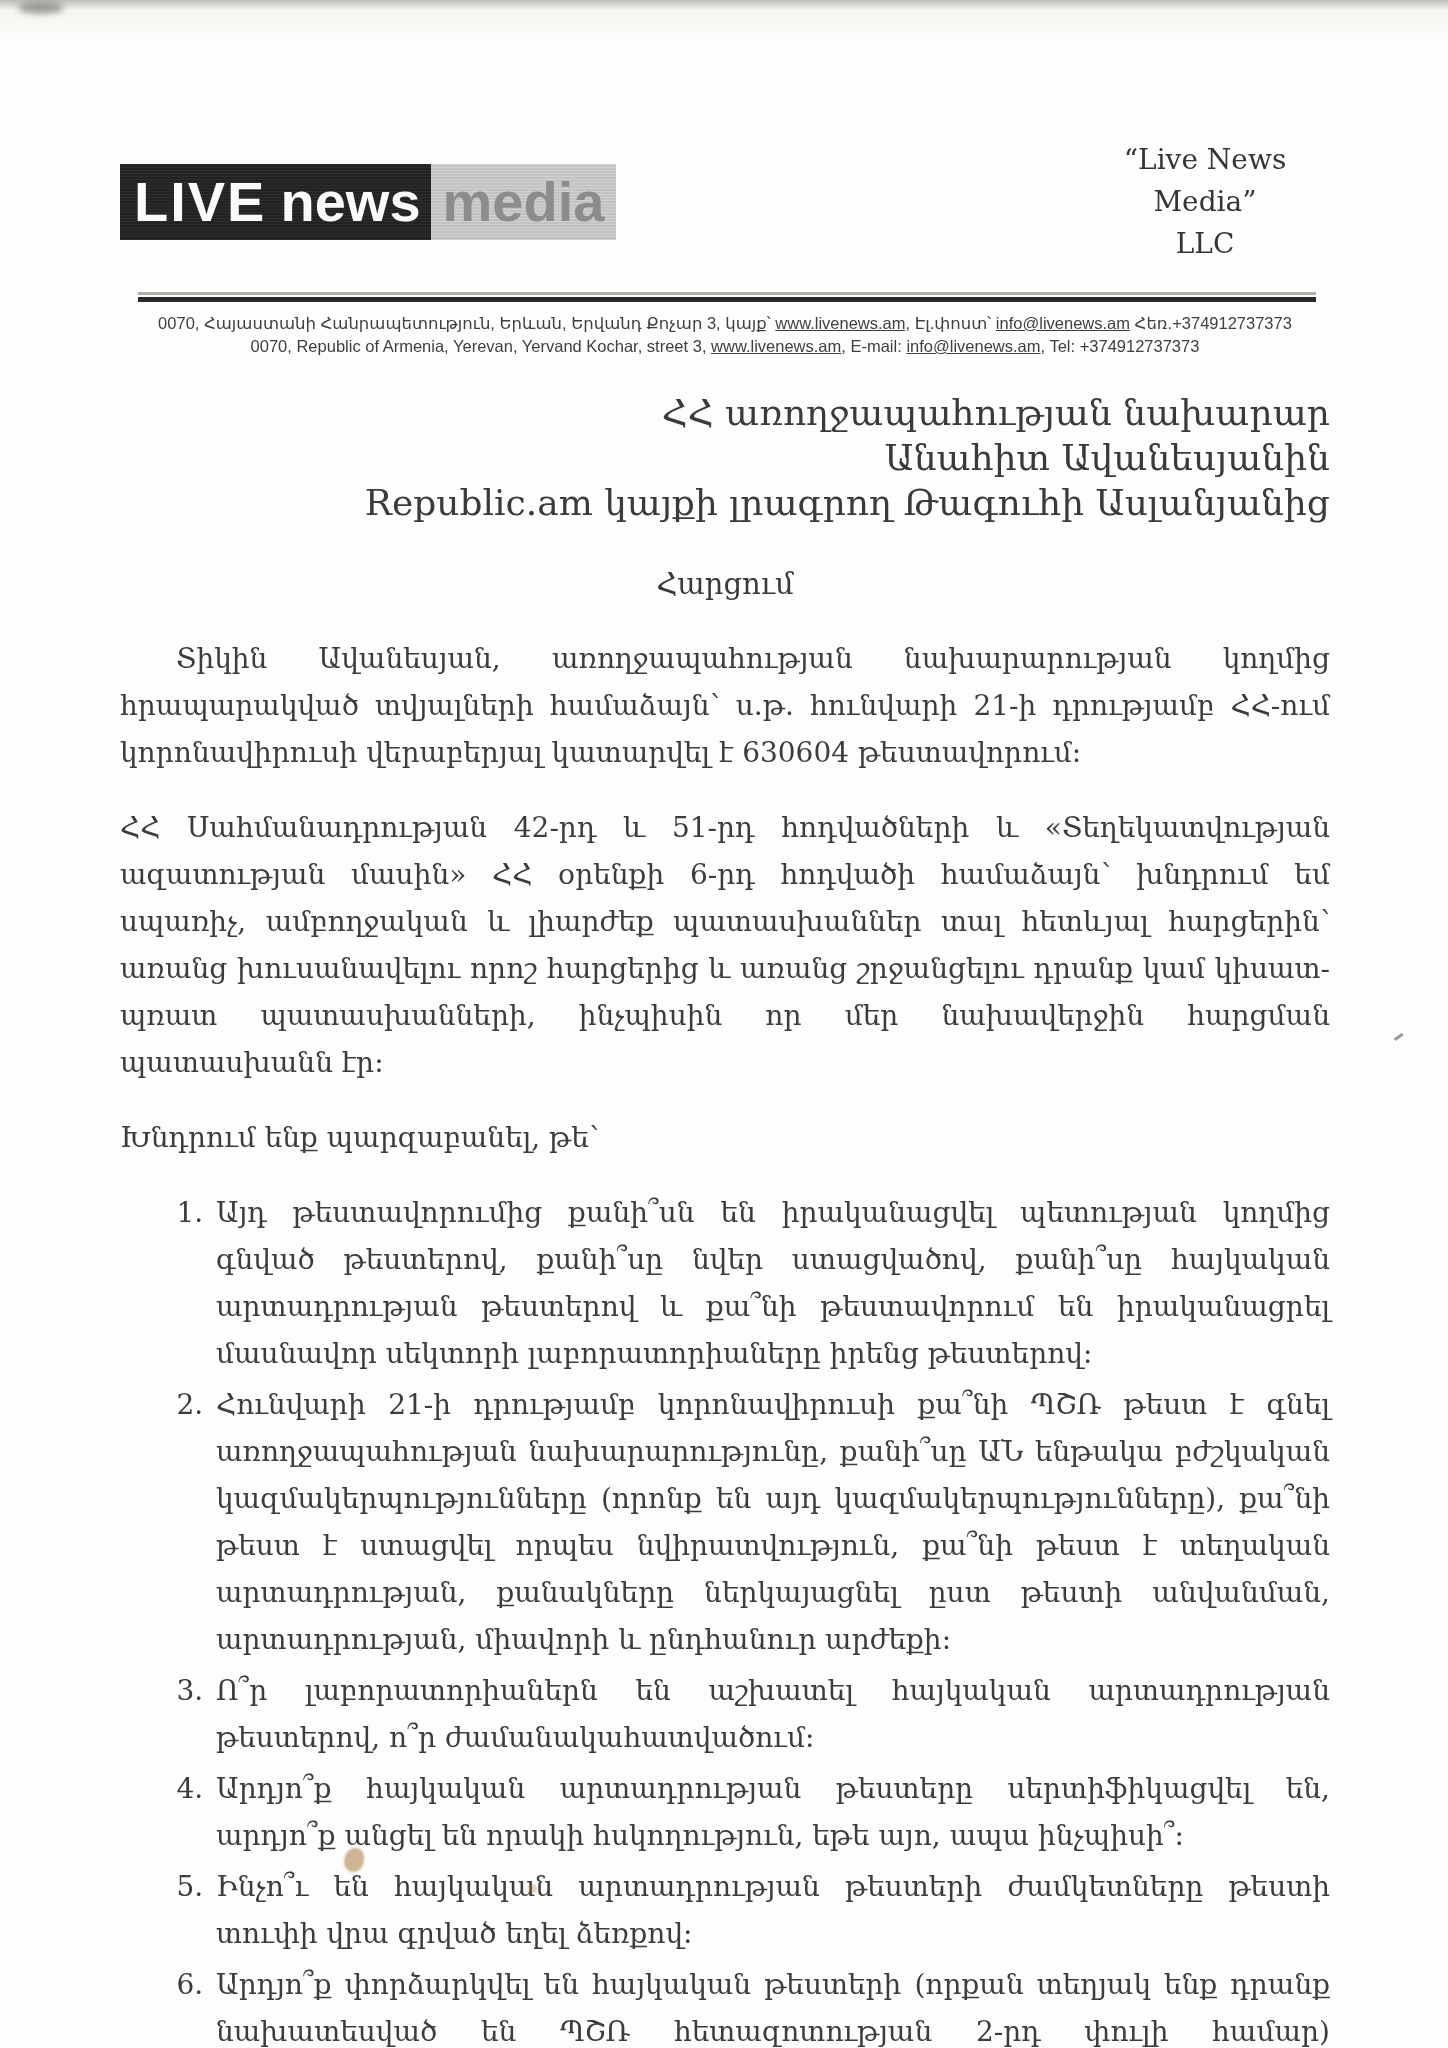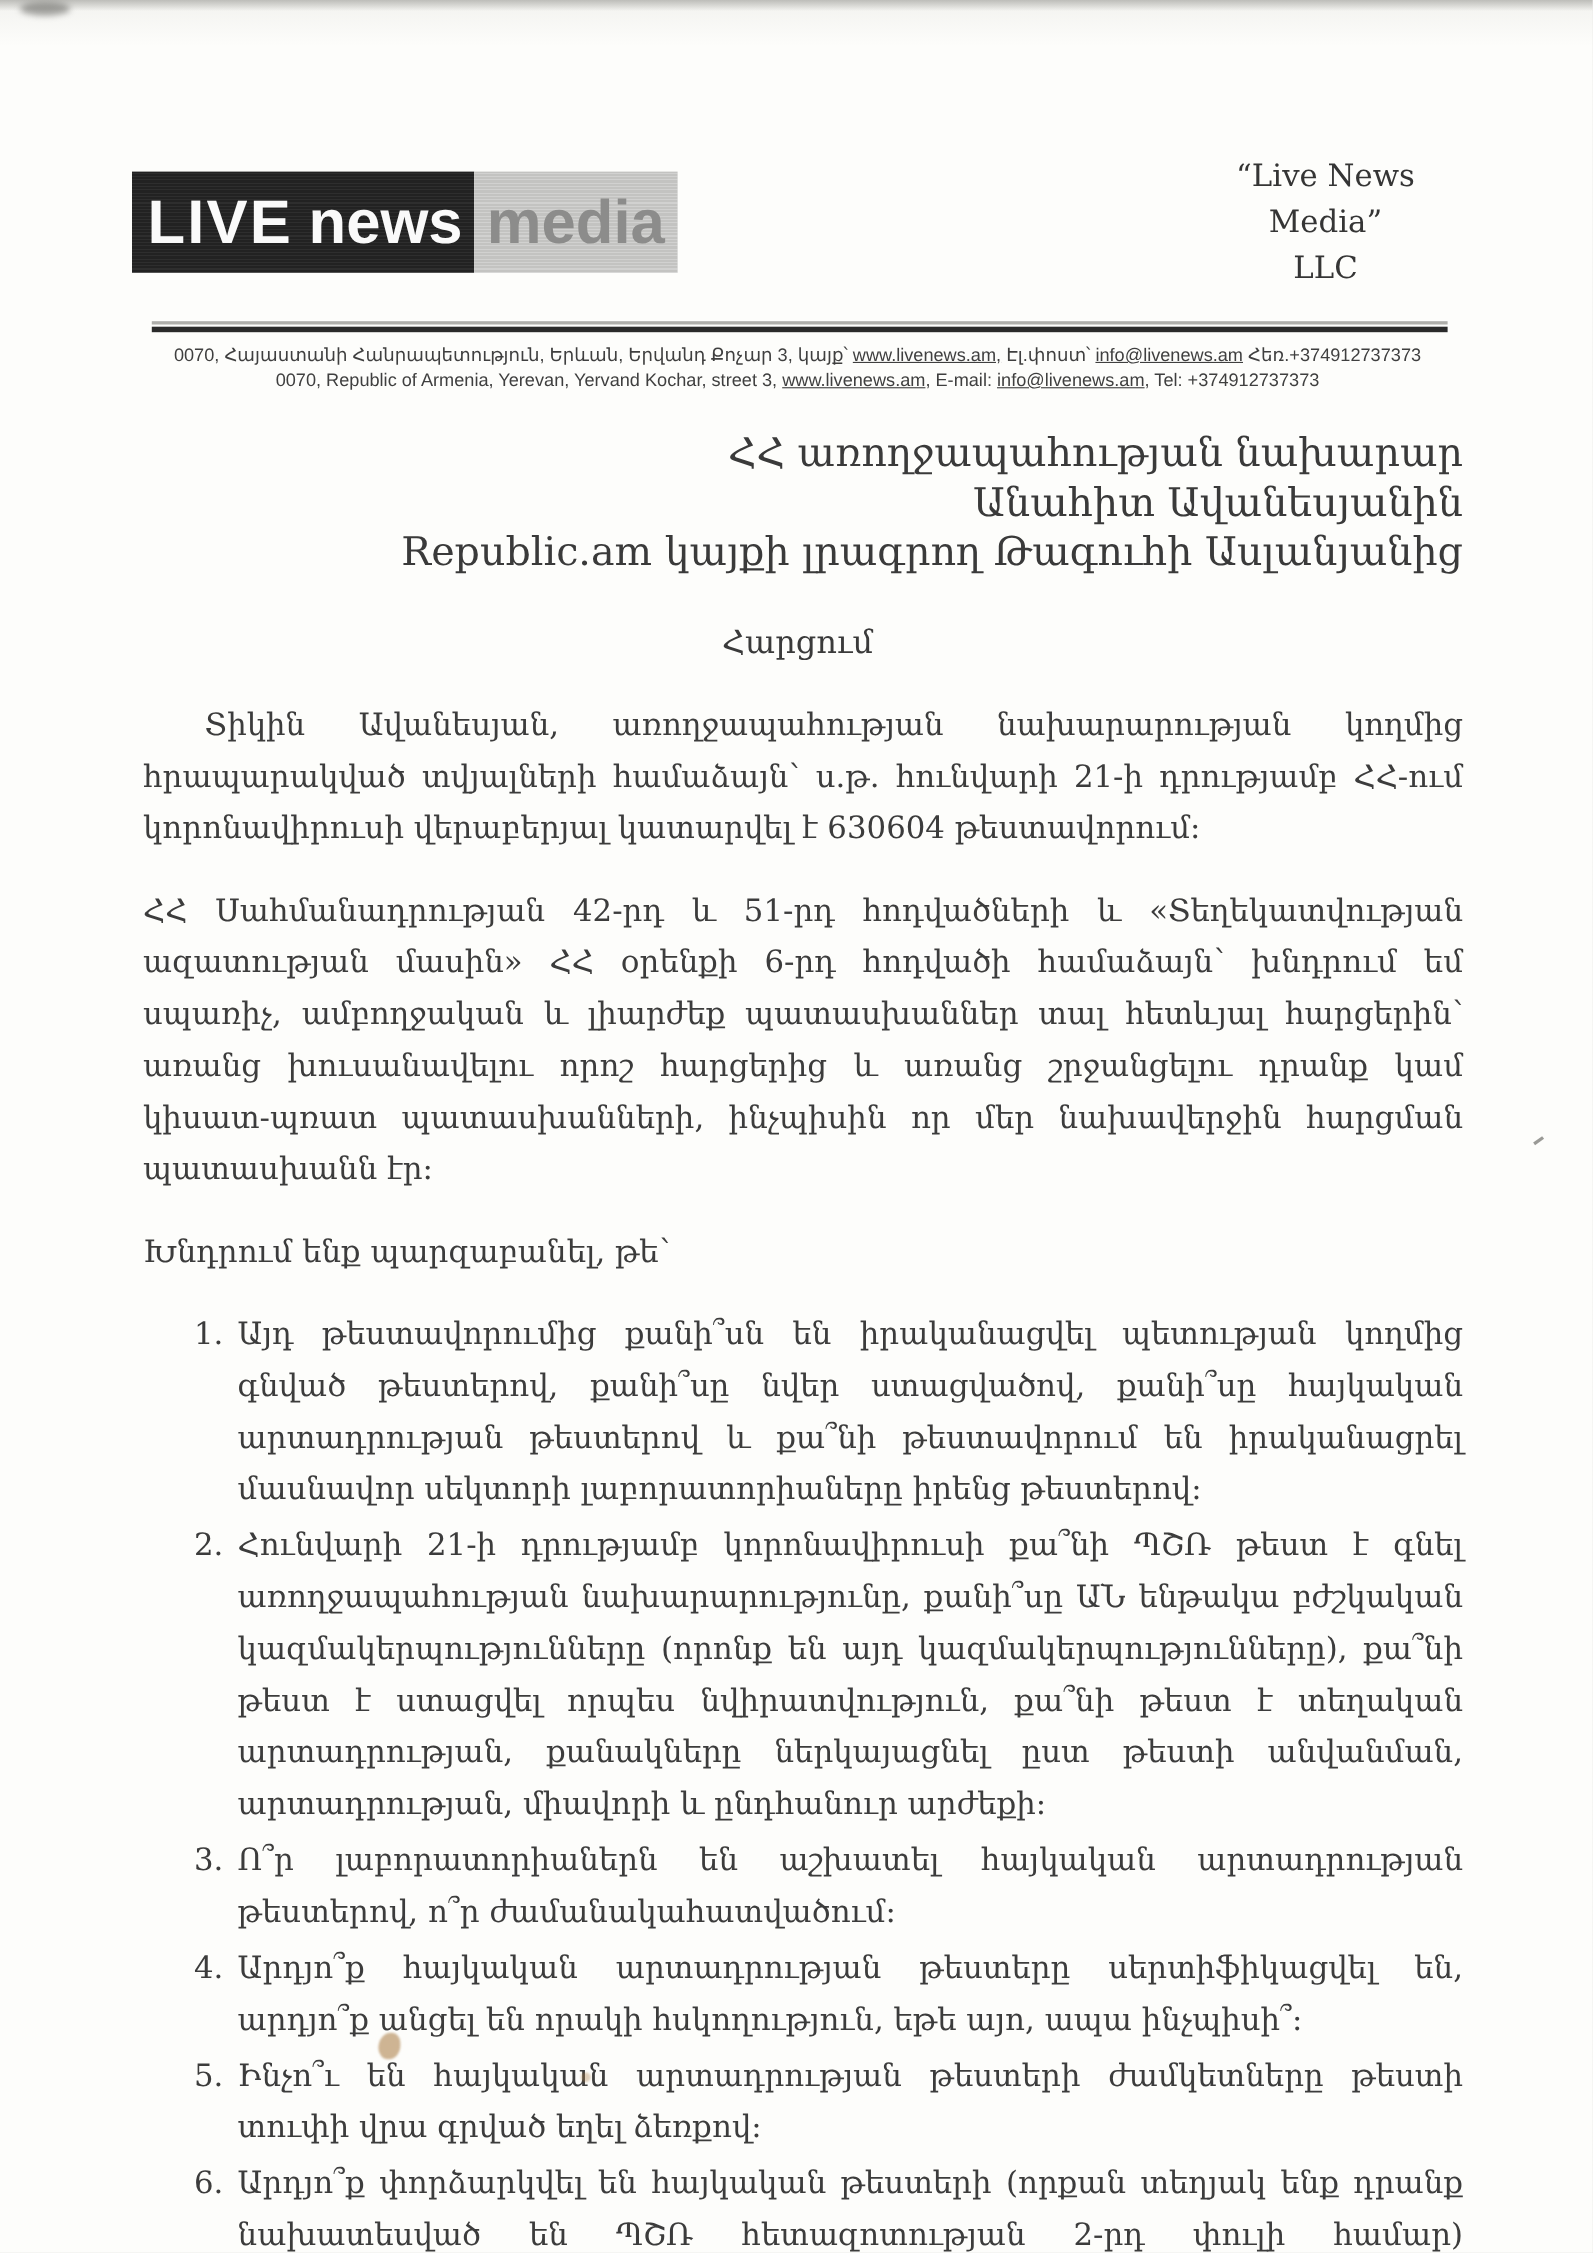--- a/index.html
+++ b/index.html
@@ -35,21 +35,21 @@
     background:#5a5a56;border-radius:50%;filter:blur(3px);opacity:.55;
   }
   
   .header{
     display:flex;justify-content:space-between;align-items:center;
     min-height:128px;
   }
   .org-hy{width:280px;text-align:center;font-size:27px;line-height:1.45;color:#474747;}
   .org-en{width:250px;text-align:center;font-size:28px;line-height:1.5;color:#353535;}
   .logo{
-    display:flex;align-items:stretch;height:92px;
+    display:flex;align-items:stretch;height:76px;
     font-family:"Liberation Sans","DejaVu Sans",sans-serif;
     font-weight:bold;font-size:56px;line-height:76px;
     filter:contrast(.96);
   }
   .logo .dark{
     background:var(--logo-dark-bg);color:#fff;
     padding:0 10px 0 14px;display:flex;align-items:center;gap:14px;
     background-image:repeating-linear-gradient(0deg,rgba(255,255,255,.06) 0 1px,rgba(0,0,0,0) 1px 3px);
   }
   .logo .dark .live{letter-spacing:2px;}
@@ -65,21 +65,21 @@
   .contacts{
     margin-top:10px;text-align:center;
     font-family:"Liberation Sans","DejaVu Sans",sans-serif;
     font-size:16.5px;line-height:23px;color:#3f3f3f;
   }
   .contacts .lnk{text-decoration:underline;}
   
   .recipient{margin-top:32px;text-align:right;font-size:36px;line-height:45px;color:#3a3a3a;}
   
   .doc-title{margin-top:42px;text-align:center;font-size:29px;color:#3a3a3a;}
-  .bodytext{font-size:28px;line-height:47px;text-align:justify;color:#3c3c3c;margin-left:10px;}
+  .bodytext{font-size:28px;line-height:47px;text-align:justify;color:#3c3c3c;}
   .p1{margin-top:34px;text-indent:56px;}
   .p2{margin-top:18px;}
   .lead{margin-top:20px;text-align:left;}
   ol.questions{
     margin:16px 0 0 0;
     padding-left:92px;
   }
   ol.questions li{
     text-align:justify;
     padding-left:4px;

